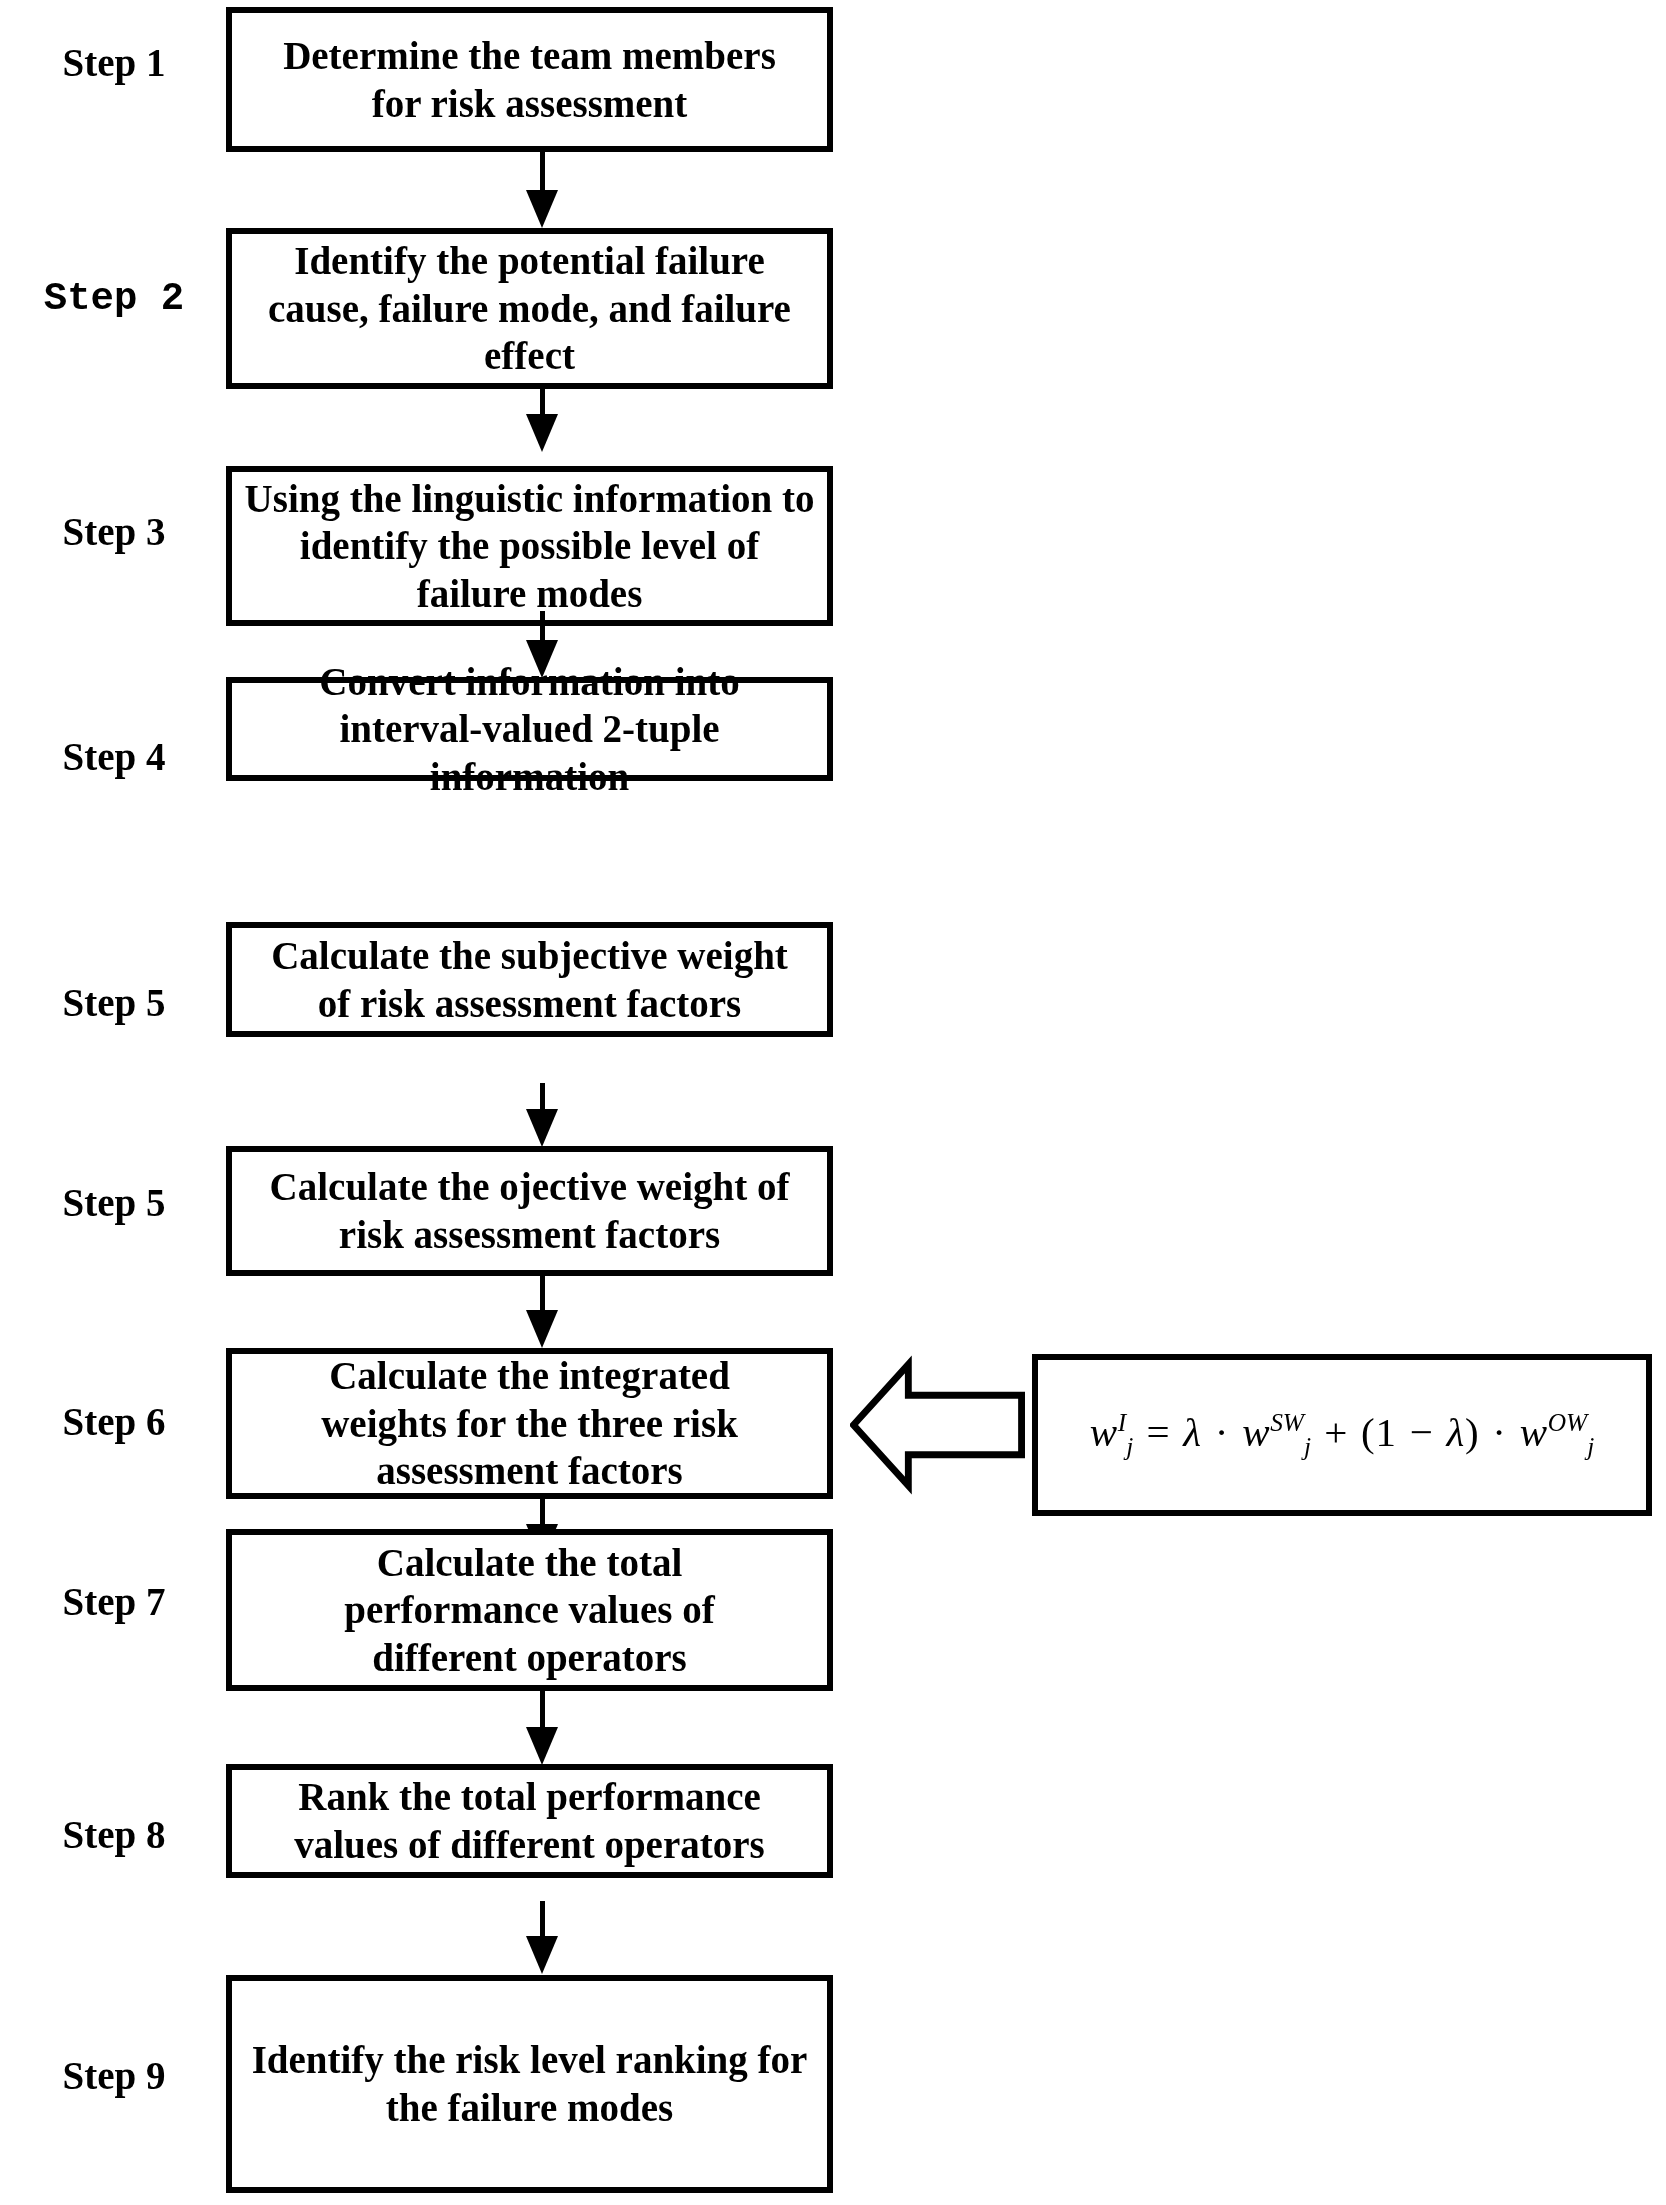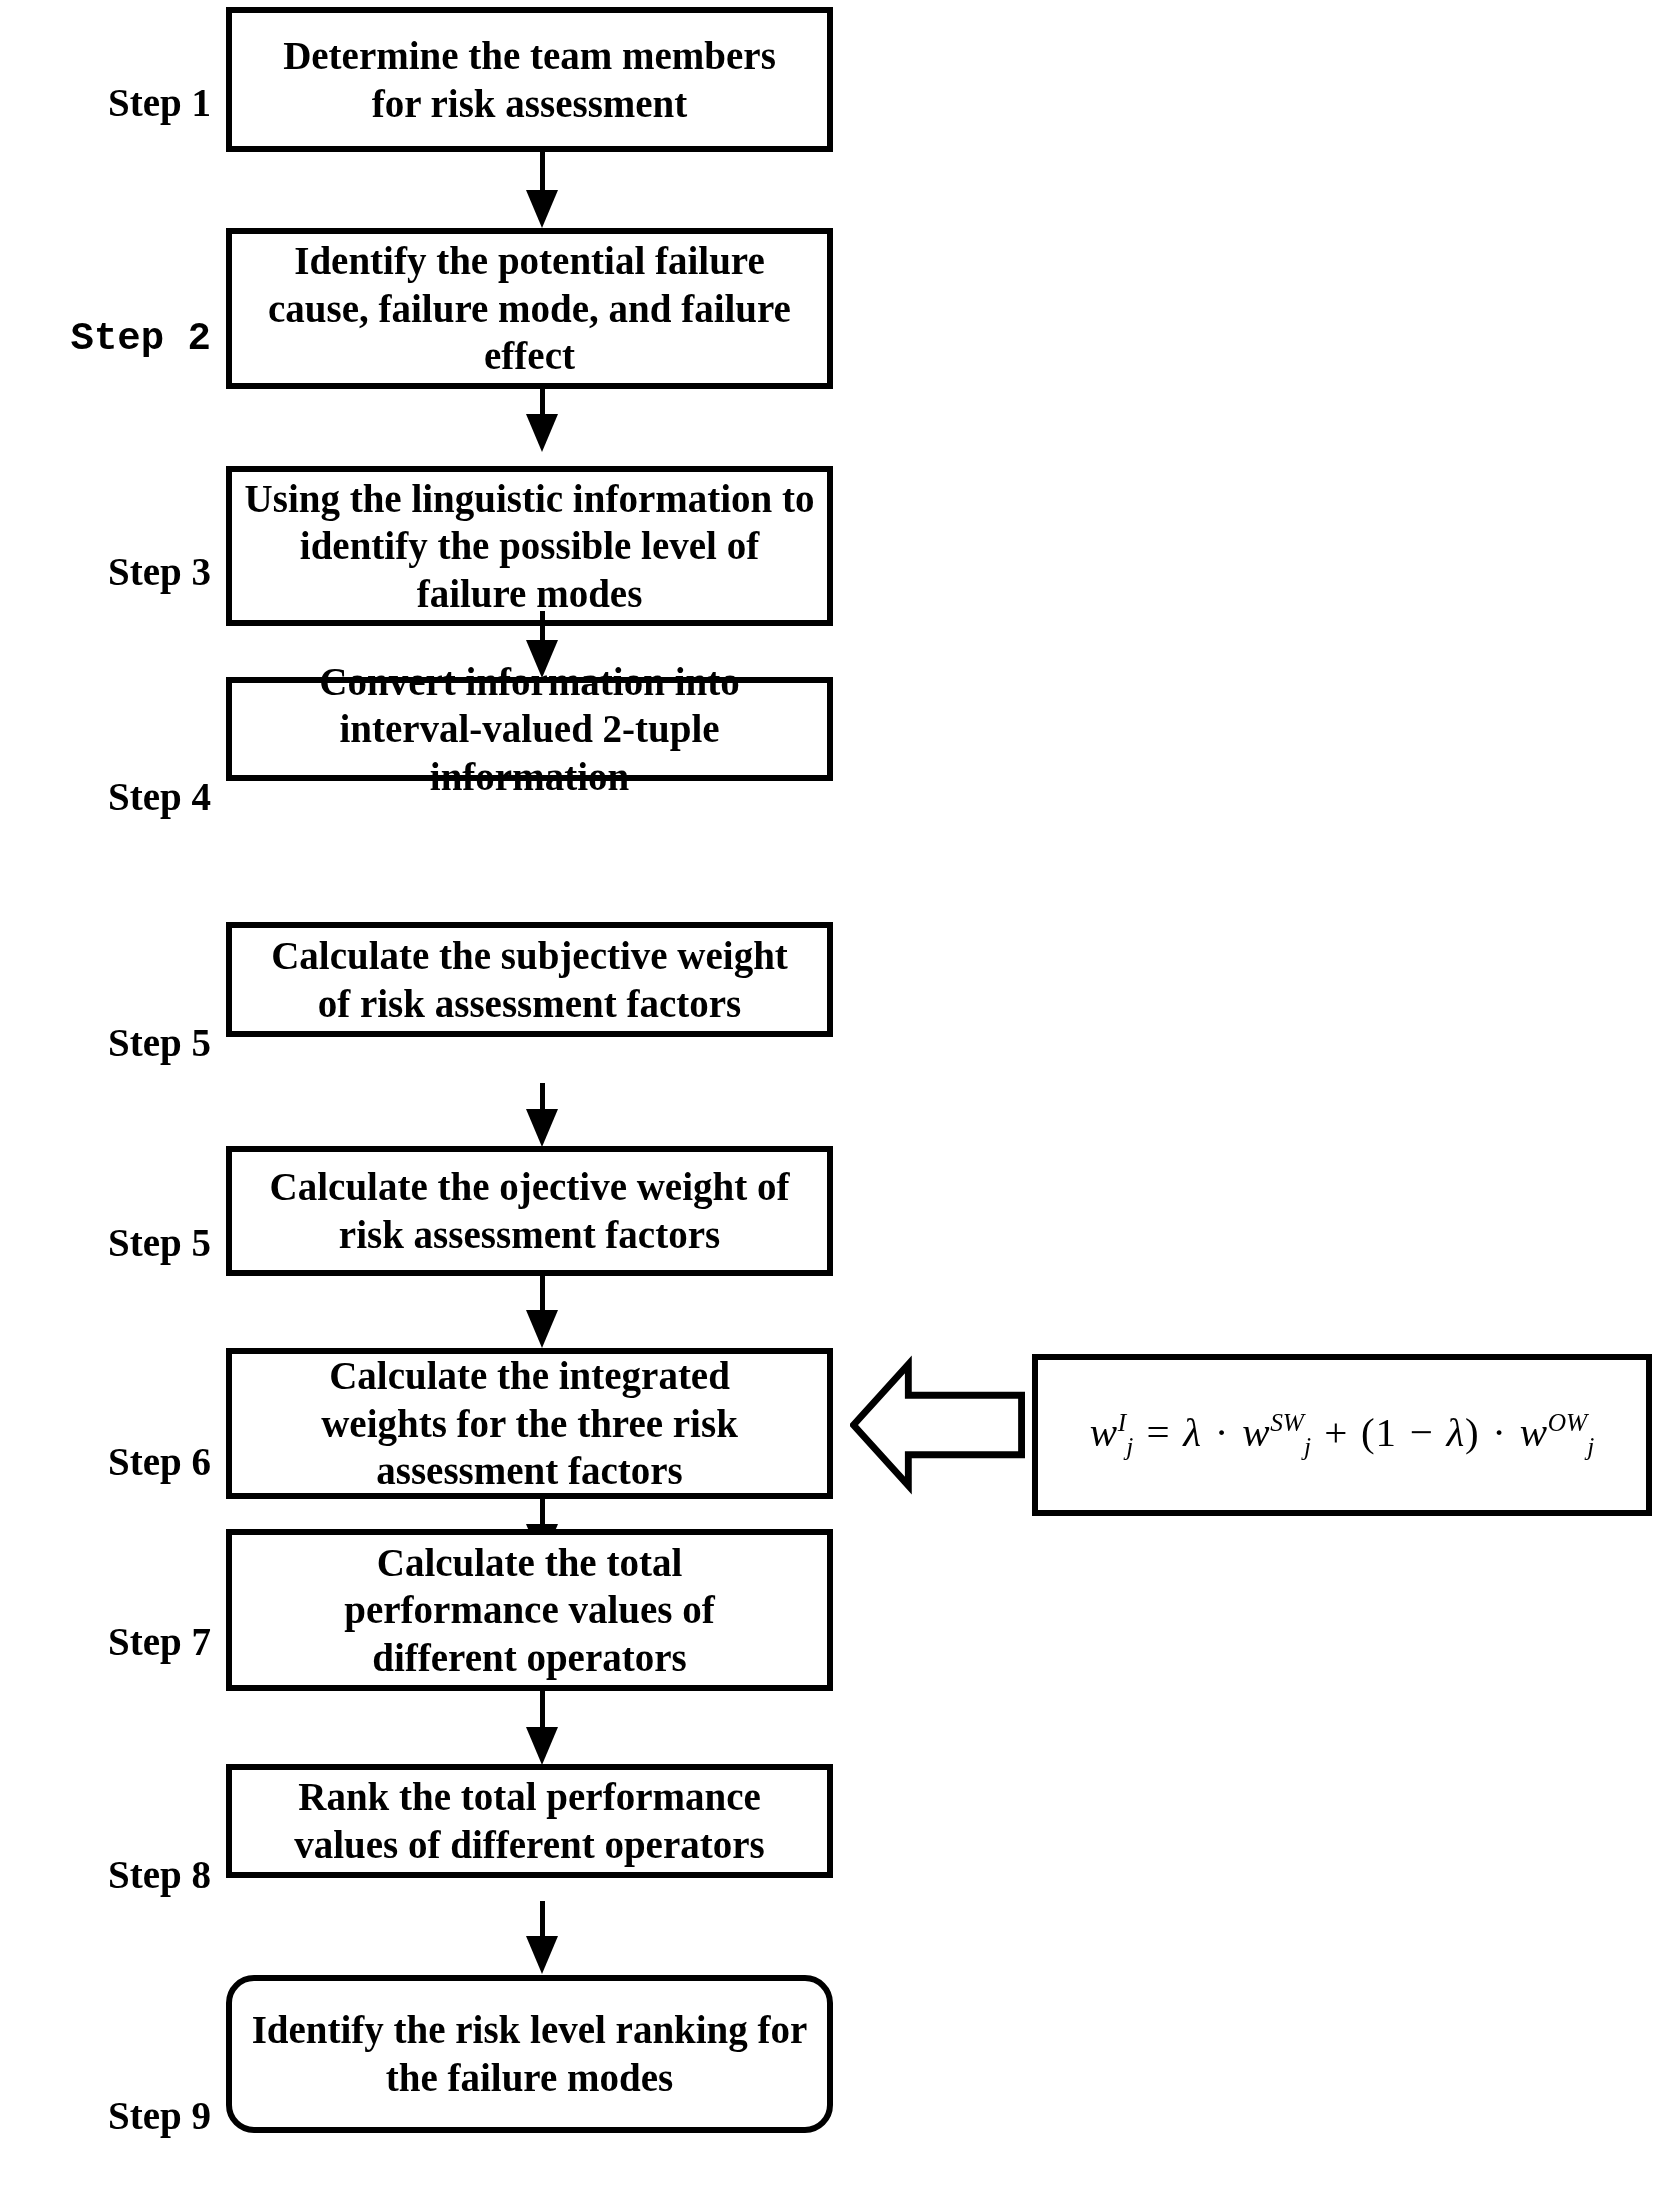--- a/index.html
+++ b/index.html
@@ -19,23 +19,22 @@
   
   .step-label {
     position: absolute;
     left: 17px;
     width: 194px;
     font-family: "Liberation Serif", "DejaVu Serif", serif;
     font-weight: bold;
     font-size: 39px;
     line-height: 1;
     color: #000000;
-    text-align: right;
+    text-align: center;
     white-space: nowrap;
-    margin-top: 40px;
   }
 
   
   .proc-box {
     position: absolute;
     left: 226px;
     width: 607px;
     box-sizing: border-box;
     border: 6.3px solid #000000;
     background: #ffffff;
@@ -218,18 +217,18 @@
   <div class="proc-box" style="top:1764px; height:114px;">
     <div class="proc-text" style="max-width:571px;">Rank the total performance values of different operators</div>
   </div>
 
   <div class="connector" style="top:1901px; height:73px;">
     <div class="stem" style="height:38px;"></div>
     <div class="head" style="top:35px;"></div>
   </div>
 
   <div class="step-label" style="top:2056px;">Step 9</div>
-  <div class="proc-box" style="top:1975px; height:158px;border-radius:28px;">
+  <div class="proc-box" style="top:1975px; height:218px;">
     <div class="proc-text" style="max-width:577px;">Identify the risk level ranking for the failure modes</div>
   </div>
 
 </div>
 
 
 </body></html>

